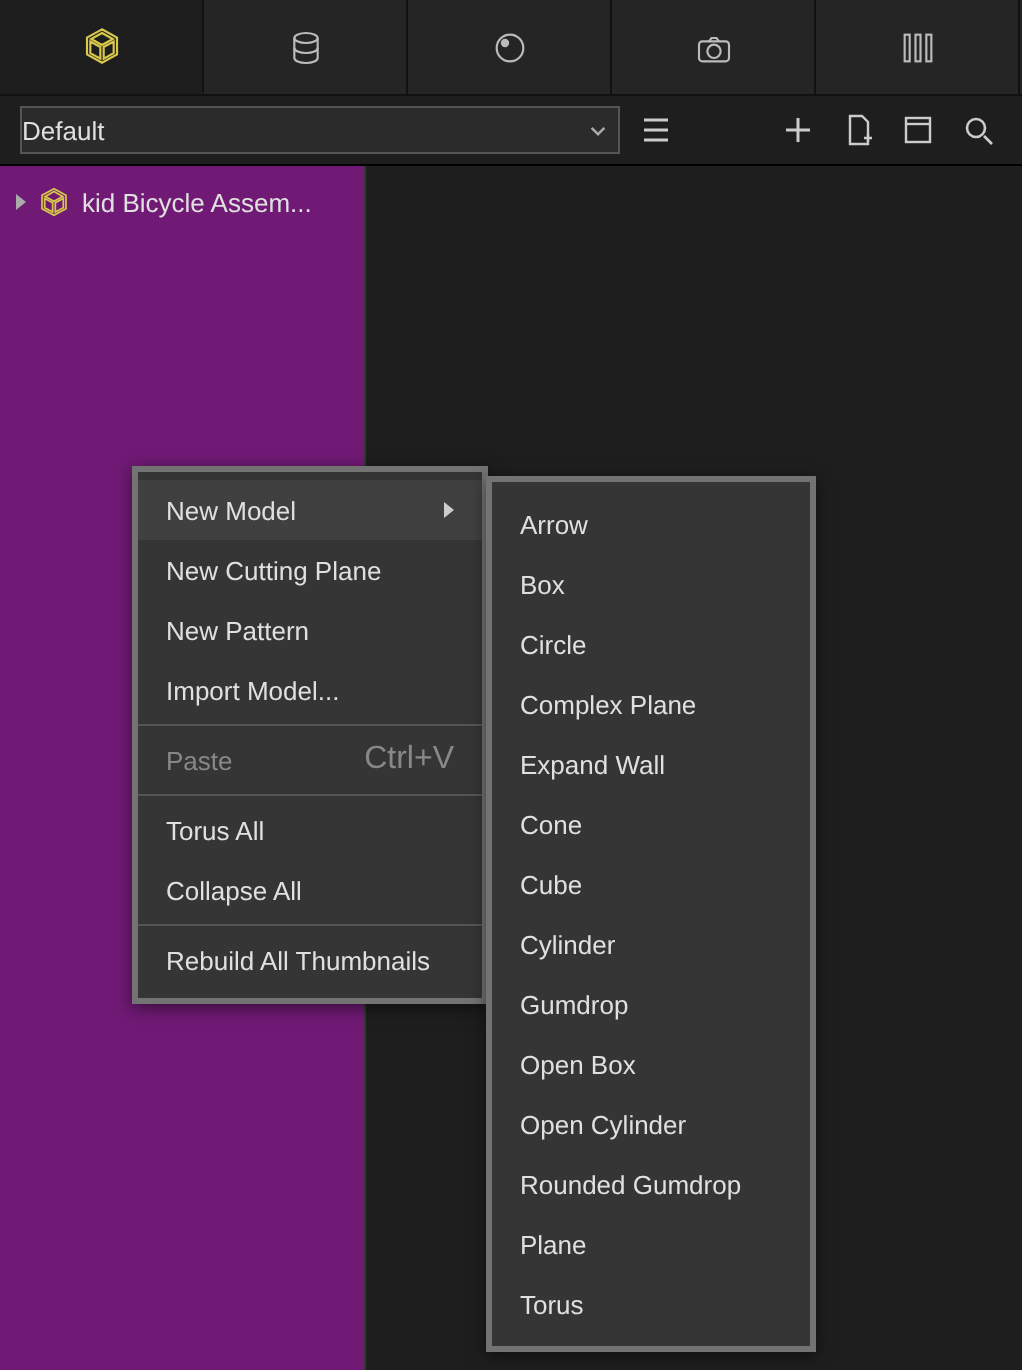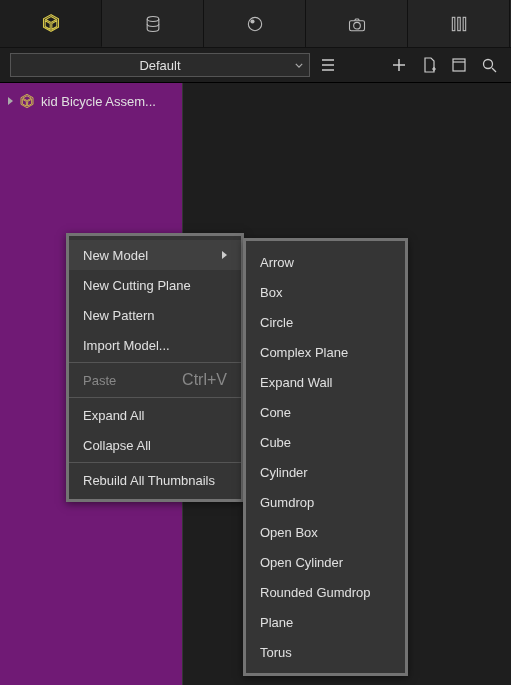--- a/index.html
+++ b/index.html
@@ -55,21 +55,21 @@
     padding: 0 10px;
     gap: 6px;
   }
   .combo {
     flex: 0 0 300px;
     height: 24px;
     border: 1px solid #555;
     background: #2b2b2b;
     display: flex;
     align-items: center;
-    justify-content: center;
+    justify-content: flex-start;
     position: relative;
     cursor: pointer;
   }
   .combo .caret {
     position: absolute;
     right: 6px;
     top: 50%;
     transform: translateY(-50%);
   }
   .tool-btn {
@@ -267,21 +267,21 @@
         <div class="menu-item">
           <span>Import Model...</span>
         </div>
         <div class="menu-sep"></div>
         <div class="menu-item disabled">
           <span>Paste</span>
           <span class="shortcut">Ctrl+V</span>
         </div>
         <div class="menu-sep"></div>
         <div class="menu-item">
-          <span>Expand All</span>
+          <span>Torus All</span>
         </div>
         <div class="menu-item">
           <span>Collapse All</span>
         </div>
         <div class="menu-sep"></div>
         <div class="menu-item">
           <span>Rebuild All Thumbnails</span>
         </div>
       </div>
   </div>

